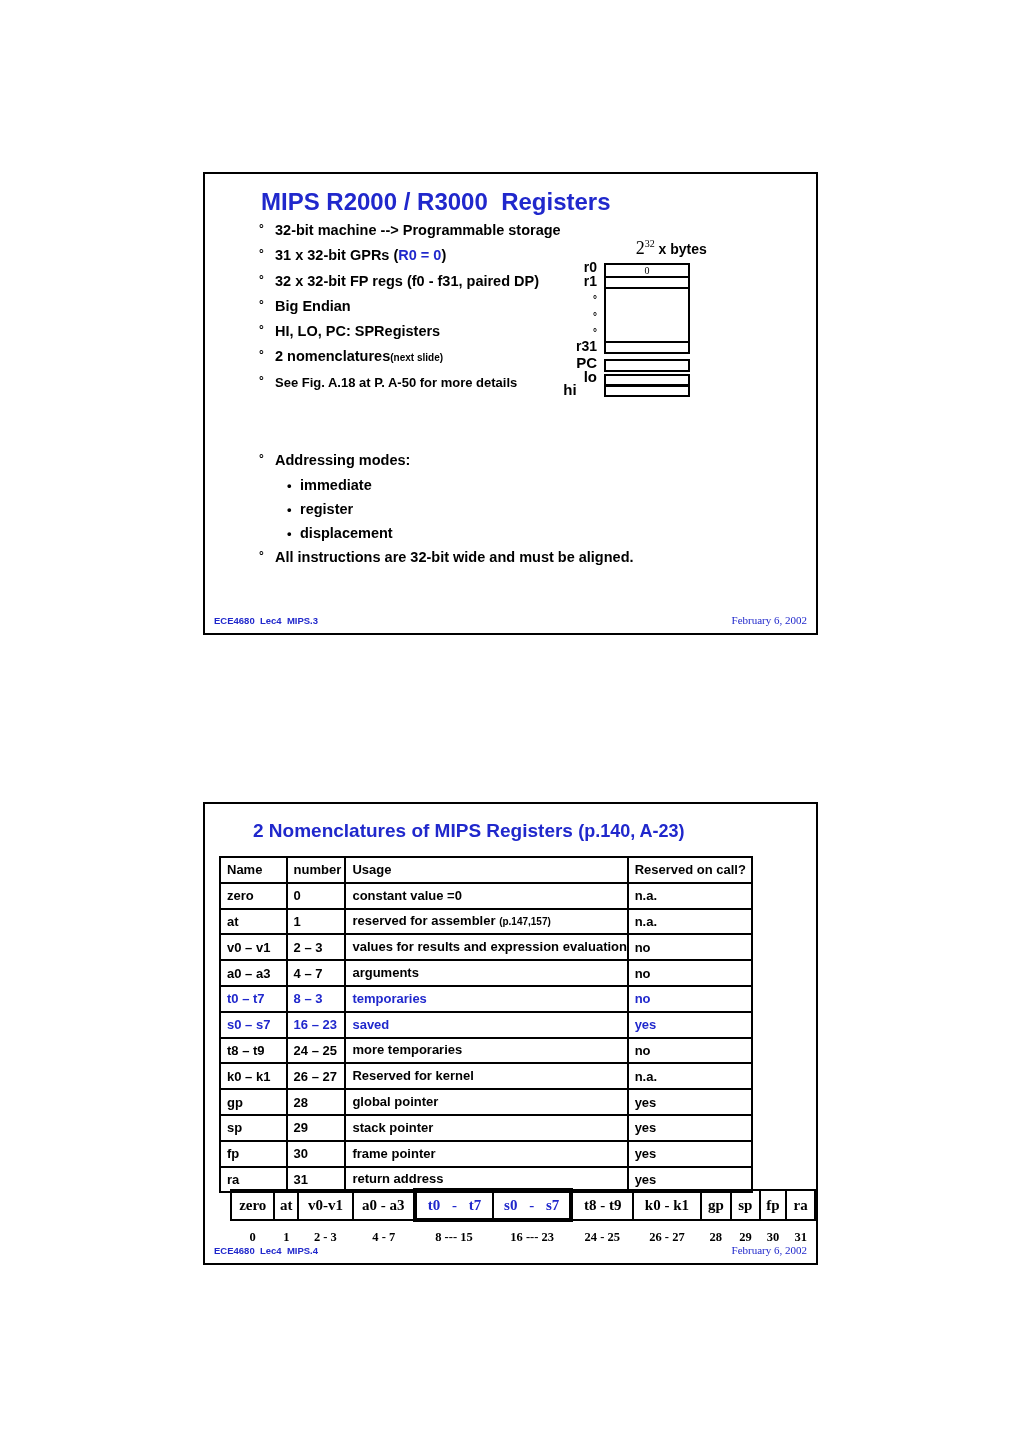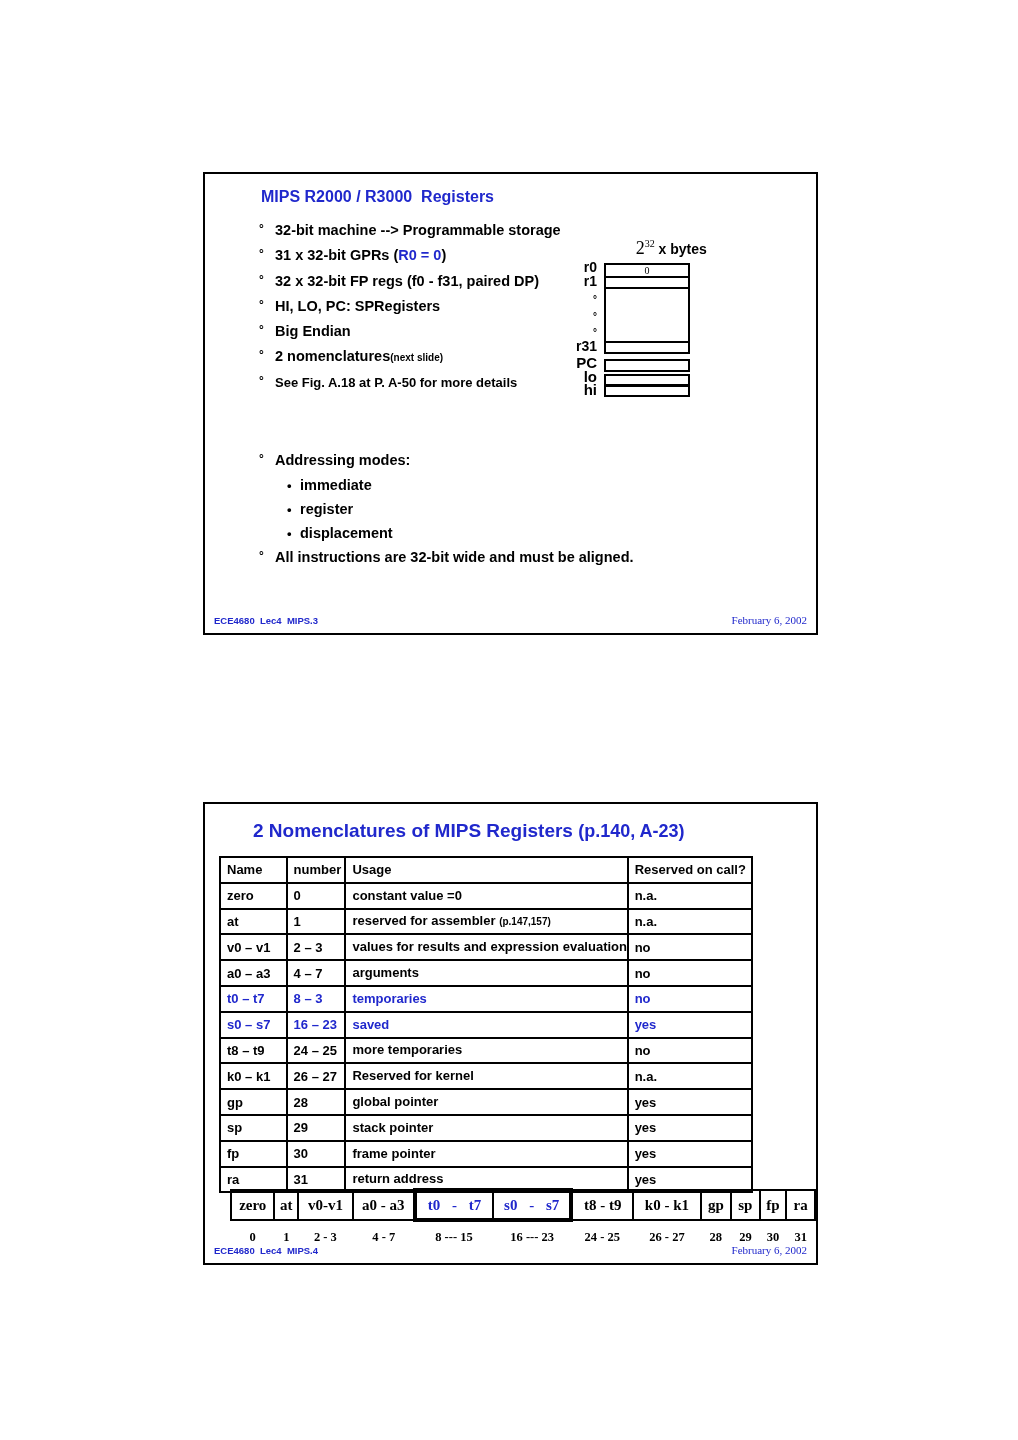--- a/index.html
+++ b/index.html
@@ -6,21 +6,21 @@
   .page { position:relative; width:1018px; height:1440px; background:#fff;
           font-family:"Liberation Sans", sans-serif; color:#000; overflow:hidden; }
   .slide { position:absolute; left:203px; width:615px; height:463px;
            border:2px solid #000; background:#fff; box-sizing:border-box; }
   #slide1 { top:172px; }
   #slide2 { top:802px; }
 
   .blue { color:#2028cc; }
 
   .slide-title { position:absolute; left:56px; top:14px; margin:0;
-                 font-size:16px; font-weight:bold; color:#2028cc; white-space:pre; }
+                 font-size:24px; font-weight:bold; color:#2028cc; white-space:pre; }
 
   
   .bullets { position:absolute; left:54px; top:48px; margin:0; padding:0; list-style:none; }
   .bullets li { height:25.3px; font-size:14.5px; font-weight:bold; white-space:pre; }
   .bullets li.small-line { font-size:13px; }
   .deg { display:inline-block; width:16px; font-size:12px; vertical-align:2px; }
   .fine { font-size:10px; }
 
   
   .memlabel { position:absolute; left:404px; top:46px; white-space:pre; }
@@ -91,39 +91,39 @@
 
 <div class="page">
 
   <section class="slide" id="slide1">
     <h1 class="slide-title">MIPS R2000 / R3000  Registers</h1>
 
     <ul class="bullets">
       <li><span class="deg">°</span><span>32-bit machine --&gt; Programmable storage</span></li>
       <li><span class="deg">°</span><span>31 x 32-bit GPRs (</span><span class="blue">R0 = 0</span><span>)</span></li>
       <li><span class="deg">°</span><span>32 x 32-bit FP regs (f0 - f31, paired DP)</span></li>
+      <li><span class="deg">°</span><span>Big Endian</span></li>
       <li><span class="deg">°</span><span>HI, LO, PC: SPRegisters</span></li>
-      <li><span class="deg">°</span><span>Big Endian</span></li>
       <li><span class="deg">°</span><span>2 nomenclatures</span><span class="fine">(next slide)</span></li>
       <li class="small-line"><span class="deg">°</span><span>See Fig. A.18 at P. A-50 for more details</span></li>
     </ul>
 
     <div class="memlabel">
       <span class="mem-serif"><span>2</span><sup>32</sup></span><span class="mem-sans"> x bytes</span>
     </div>
 
     <span class="reglabel" style="top:87px;">r0</span>
     <span class="reglabel" style="top:101px;">r1</span>
     <span class="reglabel dot" style="top:119px;">°</span>
     <span class="reglabel dot" style="top:136px;">°</span>
     <span class="reglabel dot" style="top:152px;">°</span>
     <span class="reglabel" style="top:166px;">r31</span>
     <span class="reglabel big" style="top:182px;">PC</span>
     <span class="reglabel big" style="top:196px;">lo</span>
-    <span class="reglabel big" style="top:209px;">hi</span>
+    <span class="reglabel big" style="top:209px;text-align:center;">hi</span>
 
     <div class="regbox gprbox">
       <div class="gpr-r0">0</div>
       <div class="gpr-r1"></div>
       <div class="gpr-fill"></div>
       <div class="gpr-r31"></div>
     </div>
     <div class="regbox pcbox"></div>
     <div class="regbox lohibox">
       <div class="lo-row"></div>

